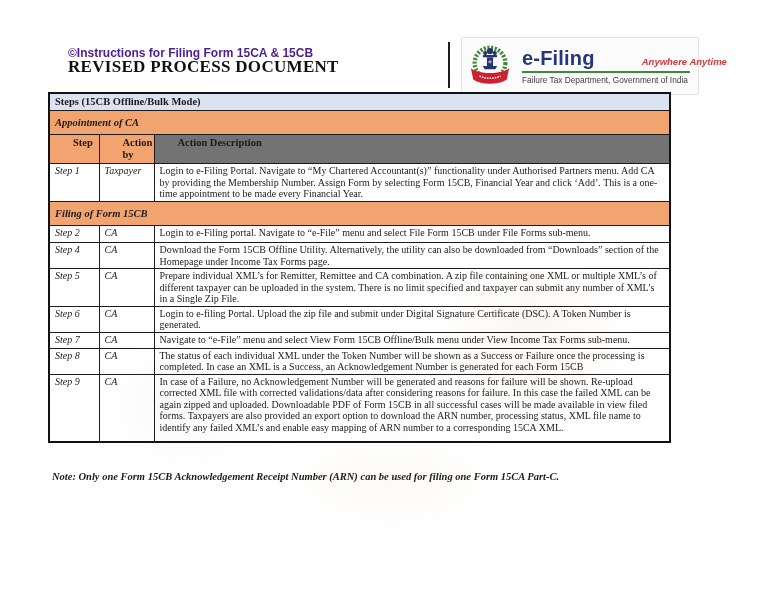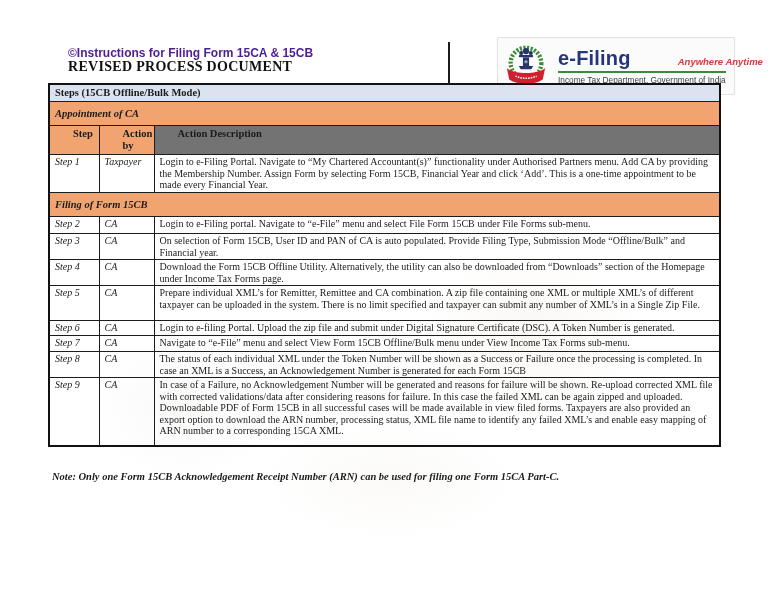--- a/index.html
+++ b/index.html
@@ -4,47 +4,47 @@
 <style>
   html,body { margin:0; padding:0; background:#ffffff; }
   .page {
     position:relative; width:768px; height:593px; background:#ffffff;
     font-family:"Liberation Serif","DejaVu Serif",serif; color:#1b1b1b; overflow:hidden;
   }
 
   
   .doc-head { position:absolute; left:68px; top:46px; }
   .doc-title-1 { font-family:"Liberation Sans","DejaVu Sans",sans-serif; font-weight:bold; font-size:12px; line-height:14px; color:#4c1d95; }
-  .doc-title-2 { font-weight:bold; font-size:14px; line-height:14px; letter-spacing:0.3px; color:#111; }
+  .doc-title-2 { font-weight:bold; font-size:17px; line-height:14px; letter-spacing:0.3px; color:#111; }
 
   .v-divider { position:absolute; left:448px; top:42px; width:2px; height:46px; background:#1c1c1c; }
 
   
   .logo-box {
-    position:absolute; left:497px; top:37px; width:236px; height:56px;
+    position:absolute; left:461px; top:37px; width:236px; height:56px;
     background:#fbfbfb; border:1px solid #e2e2e2; border-radius:2px;
     display:flex; align-items:center;
   }
   .emblem { width:46px; height:48px; margin-left:5px; flex:0 0 auto; }
   .logo-text { margin-left:9px; }
   .brand-row { display:flex; align-items:baseline; white-space:nowrap; }
   .brand { font-family:"Liberation Sans","DejaVu Sans",sans-serif; font-size:20px; font-weight:bold; letter-spacing:0.2px; }
   .tagline { font-family:"Liberation Sans","DejaVu Sans",sans-serif; font-style:italic; font-size:9.5px; margin-left:6px; font-weight:bold; }
   .green-rule { height:2px; margin:1px 0 2px 0; width:168px; }
   .logo-sub { font-family:"Liberation Sans","DejaVu Sans",sans-serif; font-size:8.3px; color:#3c3c3c; white-space:nowrap; }
 
   
   .wm { position:absolute; border-radius:50%; pointer-events:none; }
   .wm1 { left:420px; top:250px; width:220px; height:170px; background:radial-gradient(closest-side,#c9b694,transparent); opacity:0.10; }
   .wm2 { left:90px;  top:330px; width:190px; height:150px; background:radial-gradient(closest-side,#c4c4bc,transparent); opacity:0.10; }
   .wm3 { left:260px; top:420px; width:260px; height:120px; background:radial-gradient(closest-side,#d6cdb8,transparent); opacity:0.10; }
 
   
   .steps-table {
-    position:absolute; left:48px; top:83px; width:673px;
+    position:absolute; left:48px; top:92px; width:623px;
     border-collapse:collapse; table-layout:fixed;
     font-size:10px; line-height:11.5px;
   }
   .steps-table td {
     border:1px solid #1c1c1c; padding:1px 5px 1px 5px; vertical-align:top;
     overflow:hidden;
   }
   .steps-table tr:first-child td { border-top:2.5px solid #121212; }
   .steps-table tr:last-child td { border-bottom:2.5px solid #121212;margin-left:44px; }
   .steps-table td:first-child { border-left:2.5px solid #121212; }
@@ -91,21 +91,21 @@
 
       <path d="M4 26 C11 33 37 33 44 26 L41.5 38 C33 44 15 44 6.5 38 Z" fill="#cf2030"></path>
       <path d="M13 34.5 C19 37.5 29 37.5 35 34.5" fill="none" stroke="#ffffff" stroke-width="1.6" stroke-dasharray="1.6,1.1"></path>
     </svg>
     <div class="logo-text">
       <div class="brand-row">
         <span class="brand" style="color:#26367c;">e-Filing</span>
         <span class="tagline" style="color:#d13a3e;margin-left:47px;">Anywhere Anytime</span>
       </div>
       <div class="green-rule" style="background:#3d8b37;"></div>
-      <div class="logo-sub">Income Tax Department, Government of India</div>
+      <div class="logo-sub">Failure Tax Department, Government of India</div>
     </div>
   </div>
 
   <div class="wm wm1"></div>
   <div class="wm wm2"></div>
   <div class="wm wm3"></div>
 
   <table class="steps-table">
     <colgroup>
         <col style="width:50px">
@@ -134,25 +134,20 @@
       <tr class="t-section" style="height:16px">
         <td colspan="3" style="background:#f2a470">Filing of Form 15CB</td>
       </tr>
 
       <tr style="height:17px">
         <td class="c-step">Step 2</td>
         <td class="c-actor">CA</td>
         <td class="c-desc">Login to e-Filing portal. Navigate to “e-File” menu and select File Form 15CB under File Forms sub-menu.</td>
       </tr>
       <tr style="height:24px">
-        <td class="c-step">Step 3</td>
-        <td class="c-actor">CA</td>
-        <td class="c-desc">On selection of Form 15CB, User ID and PAN of CA is auto populated. Provide Filing Type, Submission Mode “Offline/Bulk” and Financial year.</td>
-      </tr>
-      <tr style="height:24px">
         <td class="c-step">Step 4</td>
         <td class="c-actor">CA</td>
         <td class="c-desc">Download the Form 15CB Offline Utility. Alternatively, the utility can also be downloaded from “Downloads” section of the Homepage under Income Tax Forms page.</td>
       </tr>
       <tr style="height:35px">
         <td class="c-step">Step 5</td>
         <td class="c-actor">CA</td>
         <td class="c-desc">Prepare individual XML’s for Remitter, Remittee and CA combination. A zip file containing one XML or multiple XML’s of different taxpayer can be uploaded in the system. There is no limit specified and taxpayer can submit any number of XML’s in a Single Zip File.</td>
       </tr>
       <tr style="height:15px">

